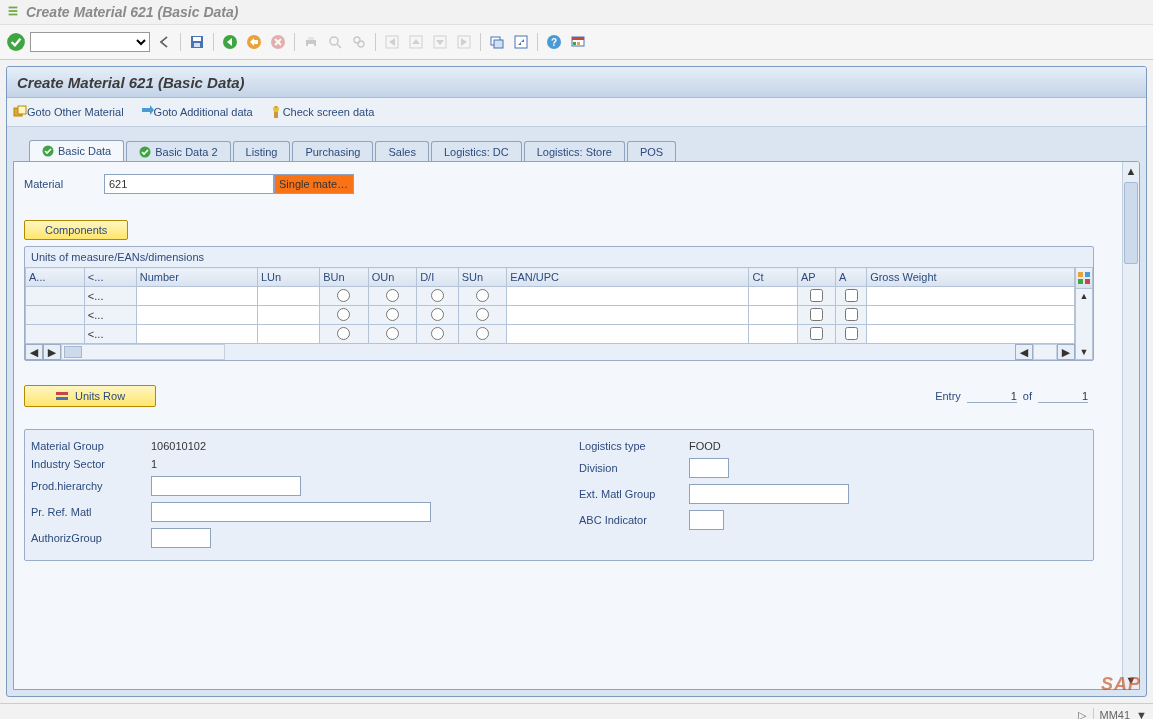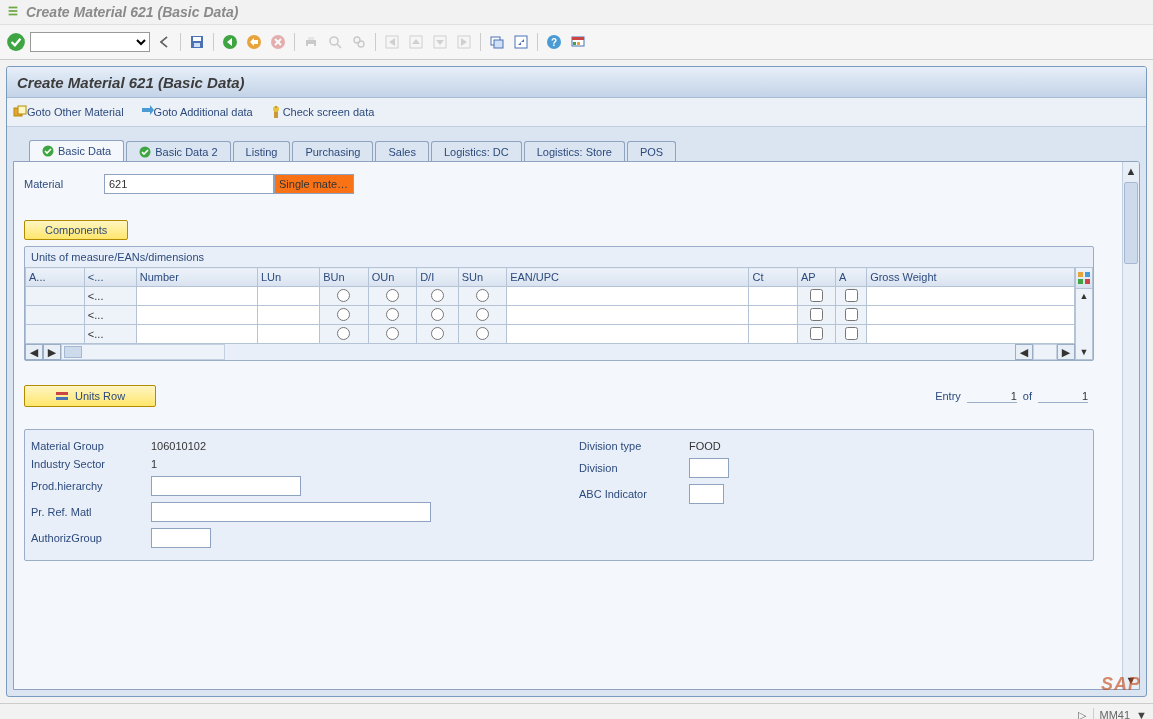--- a/index.html
+++ b/index.html
@@ -671,26 +671,30 @@
                   <span class="label" style="width:120px">Pr. Ref. Matl</span>
                   <input type="text" style="width: 270px;" value="">
                 </div>
               <div class="form-row">
                   <span class="label" style="width:120px">AuthorizGroup</span>
                   <input type="text" style="width: 50px;" value="">
                 </div>
             </div>
             <div style="flex:1">
               <div class="form-row">
-                  <span class="label" style="width:110px">Division type</span>
+                  <span class="label" style="width:110px">Logistics type</span>
                   <span style="width:100px">FOOD</span>
                 </div>
               <div class="form-row">
                   <span class="label" style="width:110px">Division</span>
                   <input type="text" style="width: 30px;" value="">
+                </div>
+              <div class="form-row">
+                  <span class="label" style="width:110px">Ext. Matl Group</span>
+                  <input type="text" style="width: 150px;" value="">
                 </div>
               <div class="form-row">
                   <span class="label" style="width:110px">ABC Indicator</span>
                   <input type="text" style="width: 25px;" value="">
                 </div>
             </div>
           </div>
         </div>
 
       </div>

